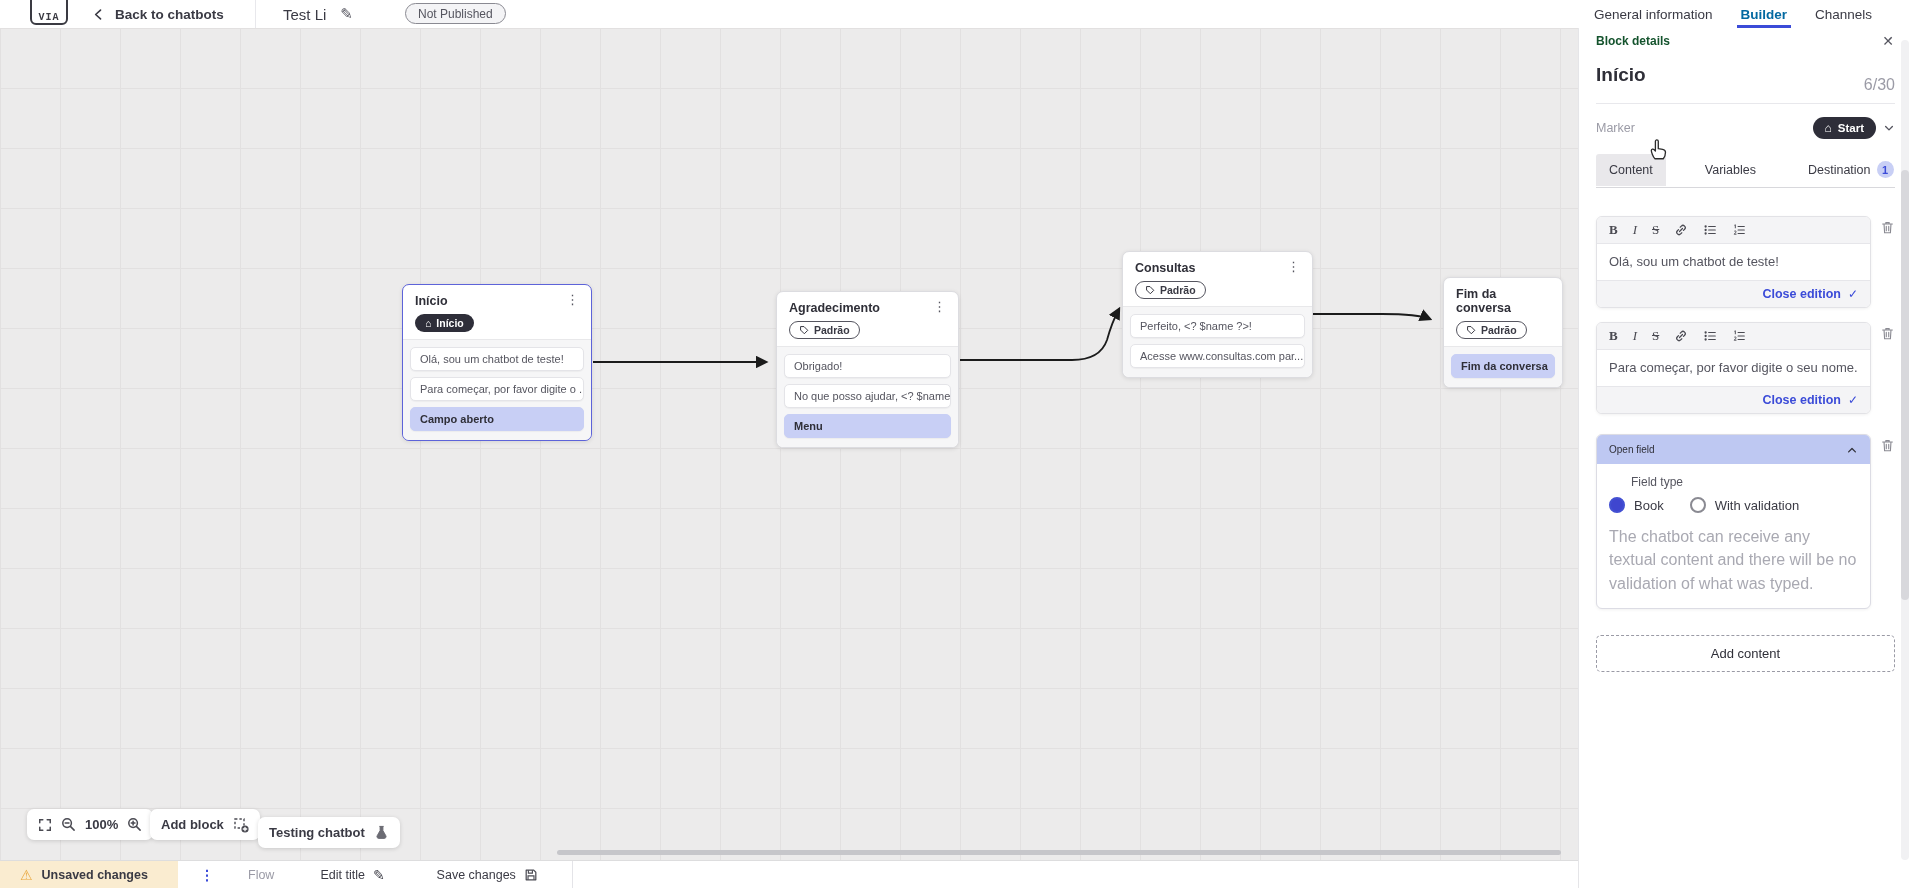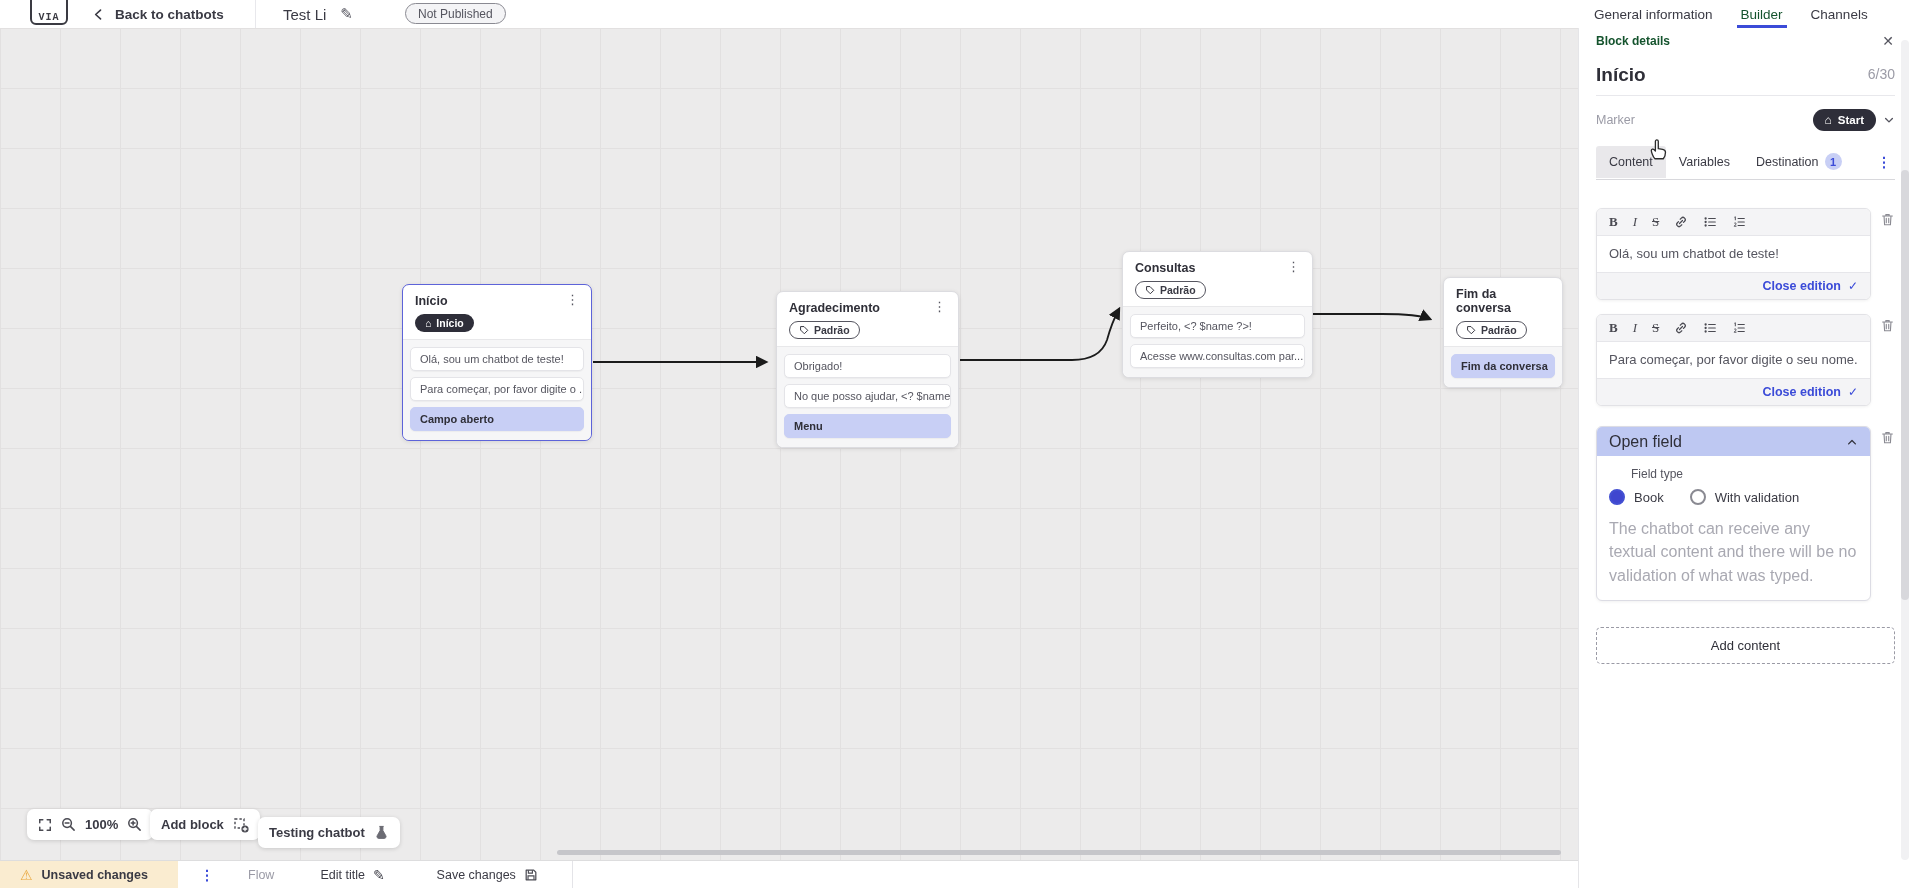--- a/index.html
+++ b/index.html
@@ -16,21 +16,21 @@
   .back { position:absolute; left:92px; top:0; height:28px; display:flex; align-items:center; gap:10px; cursor:pointer; }
   .back .chev { color:#3a3a44; display:flex; }
   .back .lbl { font-size:13.5px; font-weight:bold; color:#3a3a44; }
   .bot-title { position:absolute; left:283px; top:0; height:28px; display:flex; align-items:center; gap:14px; }
   .bot-title .name { font-size:15px; color:#3a3a44; }
   .bot-title .pencil { color:#55555f; font-size:15px; }
   .status-pill { position:absolute; left:405px; top:3px; height:21px; padding:0 12px; border:1px solid #8a8a92;
     border-radius:12px; display:flex; align-items:center; font-size:12px; color:#55555f; background:#f4f4f6; }
   .main-tabs { position:absolute; left:1594px; top:0; width:318px; height:28px; display:flex; gap:28px; align-items:center; }
   .main-tab { font-size:13.5px; color:#3a3a44; position:relative; height:28px; display:flex; align-items:center; cursor:pointer; }
-  .main-tab.active { color:#14532d; font-weight:normal; }
+  .main-tab.active { color:#0369a1; font-weight:bold; }
   .main-tab.active::after { content:""; position:absolute; left:-4px; right:-4px; bottom:0; height:3px; background:#3b4bd8; }
   .panel-topline { position:absolute; left:1578px; top:27px; width:334px; height:1px; background:#d9d9de; }
 
   
   .canvas { position:absolute; left:0; top:28px; width:1578px; height:832px; overflow:hidden;
     background-color:#ecebeb;
     background-image:linear-gradient(to right,#e2e0e0 1px,transparent 1px),
                      linear-gradient(to bottom,#e2e0e0 1px,transparent 1px);
     background-size:60px 60px; }
   .edges { position:absolute; left:0; top:0; width:1578px; height:832px; pointer-events:none; }
@@ -79,29 +79,29 @@
     border-left:1px solid #e5e5e8; z-index:20; }
   .panel-scroll { position:absolute; right:3px; top:12px; width:8px; height:820px; background:#f1f1f3; border-radius:4px; }
   .panel-scroll .thumb { position:absolute; left:0; top:130px; width:8px; height:430px; background:#d8d8dc; border-radius:4px; }
   .phead { height:26px; display:flex; align-items:center; justify-content:space-between; padding:0 18px 0 17px; }
   .phead .t { font-size:12px; font-weight:bold; color:#14532d; }
   .phead .x { font-size:14px; color:#55555f; cursor:pointer; }
   .pbody { padding:10px 17px 0 17px; }
   .pname-row { display:flex; justify-content:space-between; align-items:flex-start;
     border-bottom:1px solid #e8e8ec; padding-bottom:9px; }
   .pname { font-size:19px; font-weight:bold; color:#2f2f38; }
-  .pcount { font-size:14px; color:#9b9ba6; margin-top:2px; }
+  .pcount { font-size:16px; color:#9b9ba6; margin-top:12px; }
   .marker-row { display:flex; justify-content:space-between; align-items:center; margin-top:13px; }
   .marker-lbl { font-size:12.5px; color:#9b9ba6; }
   .marker-right { display:flex; align-items:center; gap:7px; }
   .start-pill { display:inline-flex; align-items:center; gap:6px; background:#2e2e39; color:#fff;
     border-radius:13px; padding:4px 12px; font-size:11.5px; font-weight:bold; cursor:pointer; }
   .marker-chev { color:#55555f; display:flex; cursor:pointer; }
 
-  .ptabs { display:flex; align-items:center; margin-top:13px; border-bottom:1px solid #d8d8dc; position:relative; }
+  .ptabs { display:flex; align-items:center; margin-top:13px; border-bottom:1px solid #d8d8dc; position:relative;gap:26px; }
   .ptab { font-size:12.5px; color:#3a3a44; padding:9px 13px; cursor:pointer; display:flex; align-items:center; gap:6px; }
   .ptab.active { background:#e9e8eb; border-radius:3px 3px 0 0; }
   .ptab .cbadge { width:17px; height:17px; border-radius:50%; background:#c8cff5; color:#3b4bd8;
     font-size:11px; font-weight:bold; display:flex; align-items:center; justify-content:center; }
   .ptabs .menu { margin-left:auto; color:#3b4bd8; font-size:14px; font-weight:bold; padding-right:4px; cursor:pointer; }
 
   .card-row { display:flex; align-items:flex-start; margin-top:14px; }
   .card-row.first { margin-top:28px; }
   .ecard { flex:1; border:1px solid #e2e2e6; border-radius:6px; background:#fff; overflow:hidden;
     box-shadow:0 1px 3px rgba(0,0,0,.06); }
@@ -112,21 +112,21 @@
   .efoot { background:#f4f4f6; border-top:1px solid #e6e6ea; height:27px; display:flex; align-items:center;
     justify-content:flex-end; gap:7px; padding:0 12px; }
   .efoot .cl { color:#3b4bd8; font-size:12.5px; font-weight:bold; cursor:pointer; }
   .efoot .ck { color:#3b4bd8; font-size:12px; }
   .gutter-trash { width:24px; display:flex; justify-content:flex-end; padding-top:4px; color:#8a8a92; cursor:pointer; }
 
   .ofcard { flex:1; border:1px solid #dcdce4; border-radius:6px; background:#fff; overflow:hidden;
     box-shadow:0 1px 3px rgba(0,0,0,.06); }
   .ofhead { background:#bec8f2; height:29px; display:flex; align-items:center; justify-content:space-between;
     padding:0 12px; cursor:pointer; }
-  .ofhead .t { font-size:16px; color:#2f2f38; }
+  .ofhead .t { font-size:10px; color:#2f2f38; }
   .ofhead .chev { color:#33333d; display:flex; }
   .ofbody { padding:11px 12px 13px 12px; }
   .ftlabel { font-size:12px; color:#55555f; margin-left:22px; }
   .radio-row { display:flex; align-items:center; gap:26px; margin-top:8px; }
   .radio-opt { display:flex; align-items:center; gap:9px; cursor:pointer; }
   .radio { width:16px; height:16px; border-radius:50%; border:2px solid #8a8a92; background:#fff; }
   .radio.sel { border:2px solid #4350d2; background:#3f46cf; box-shadow:inset 0 0 0 1.5px #fff0; }
   .radio-lbl { font-size:13px; color:#3a3a44; }
   .ofdesc { margin-top:12px; font-size:16px; color:#a9a9b2; line-height:1.45; }
 

